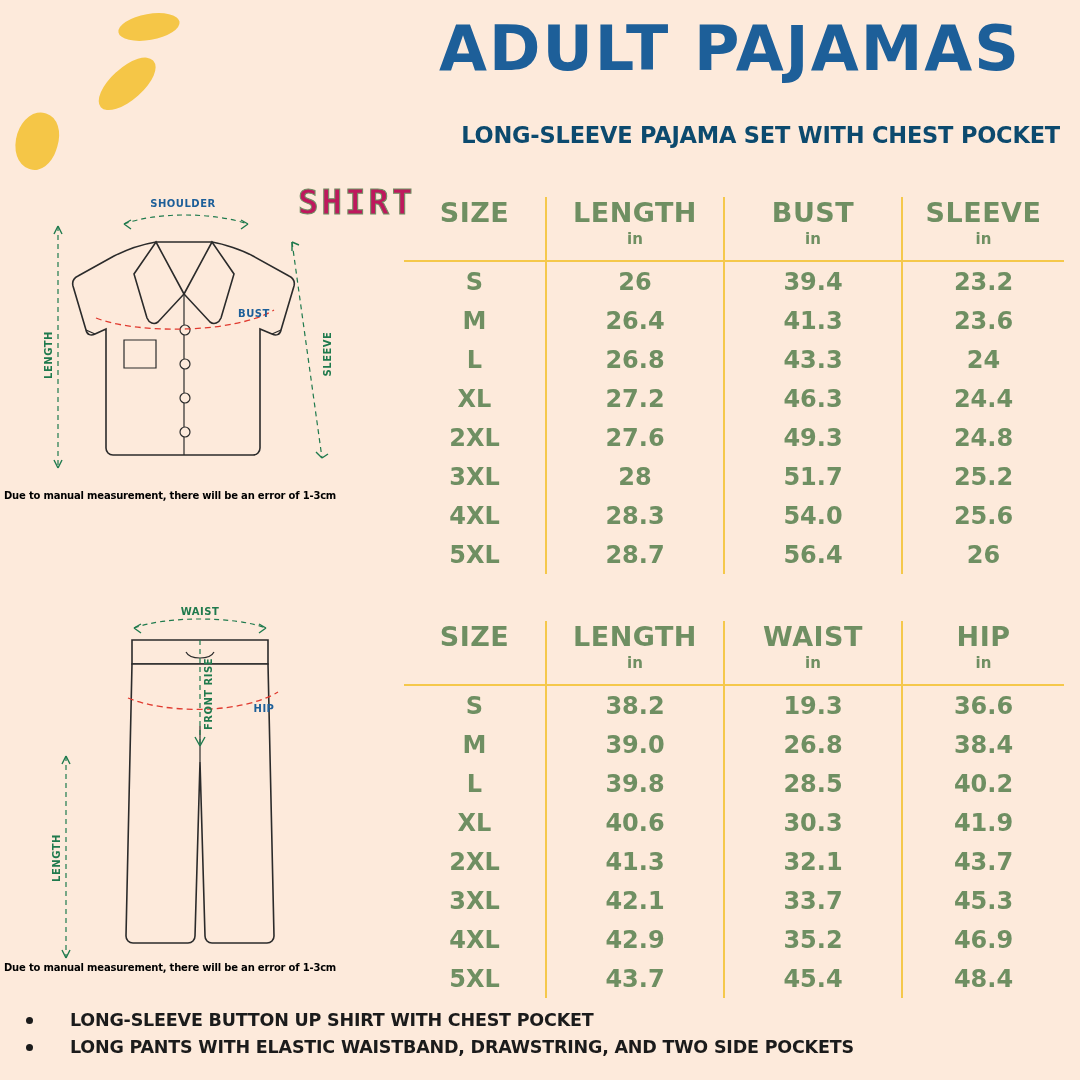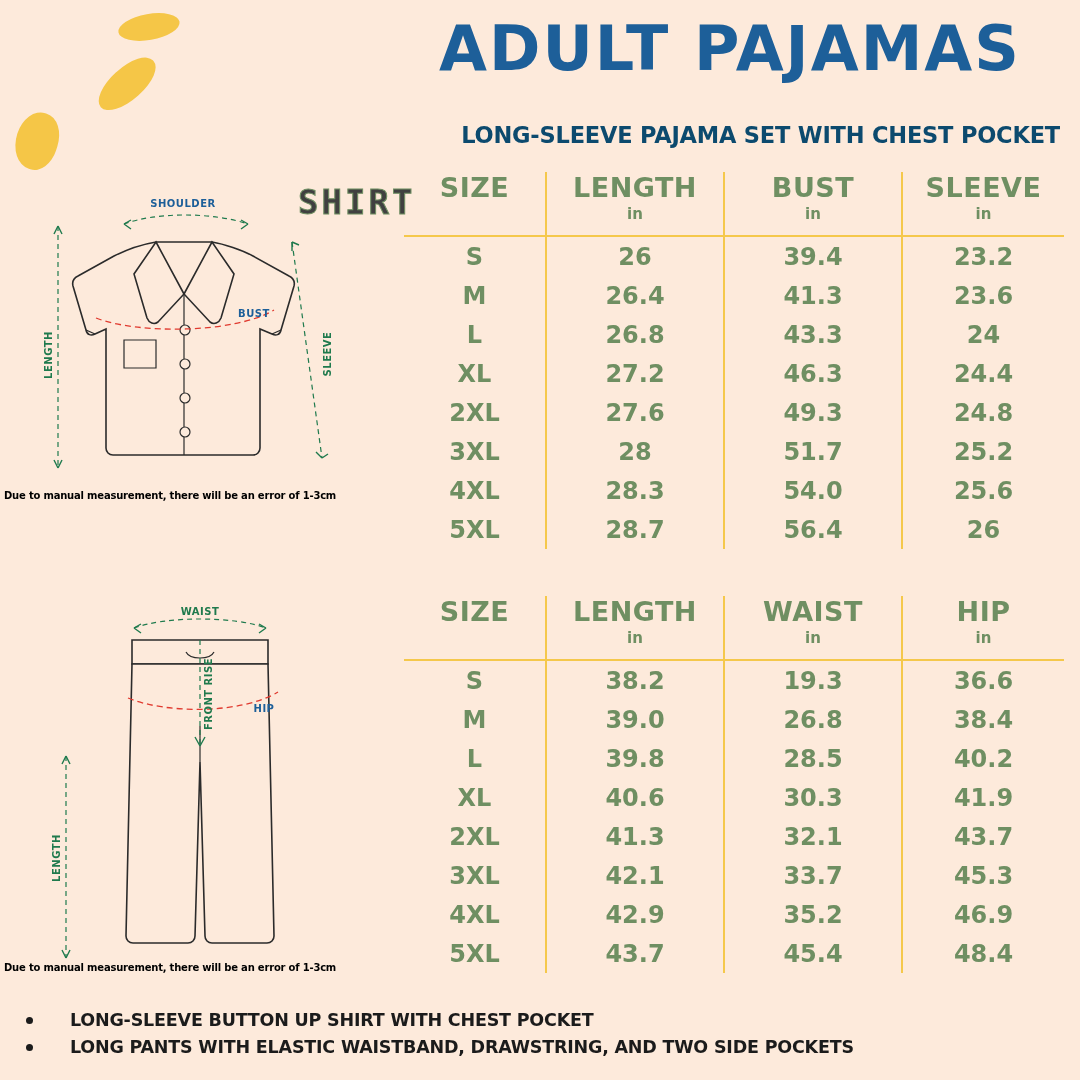--- a/index.html
+++ b/index.html
@@ -57,38 +57,39 @@
     letter-spacing: -0.2px;
   }
 
   
   .section-label {
     position: absolute;
     font-family: "DejaVu Sans Mono", monospace;
     font-weight: bold;
     font-size: 34px;
     letter-spacing: 3px;
-    color: #404040;
+    color: #be185d;
     -webkit-text-stroke: 1px #6f8f62;
   }
   #shirt-label { left: 298px; top: 182px; }
   #pants-label { left: 298px; top: 604px; }
 
   
   .table-wrap {
     position: absolute;
     width: 660px;
   }
   #shirt-table-wrap { left: 404px; top: 172px; }
   #pants-table-wrap { left: 404px; top: 596px; }
 
   table.size-table {
     width: 660px;
     border-collapse: collapse;
     table-layout: fixed;
+    margin-top: 25px;
   }
   table.size-table th,
   table.size-table td {
     text-align: center;
     color: #6f8f62;
     font-family: "DejaVu Sans", sans-serif;
     font-weight: bold;
   }
   table.size-table th.hcell {
     font-size: 27px;

